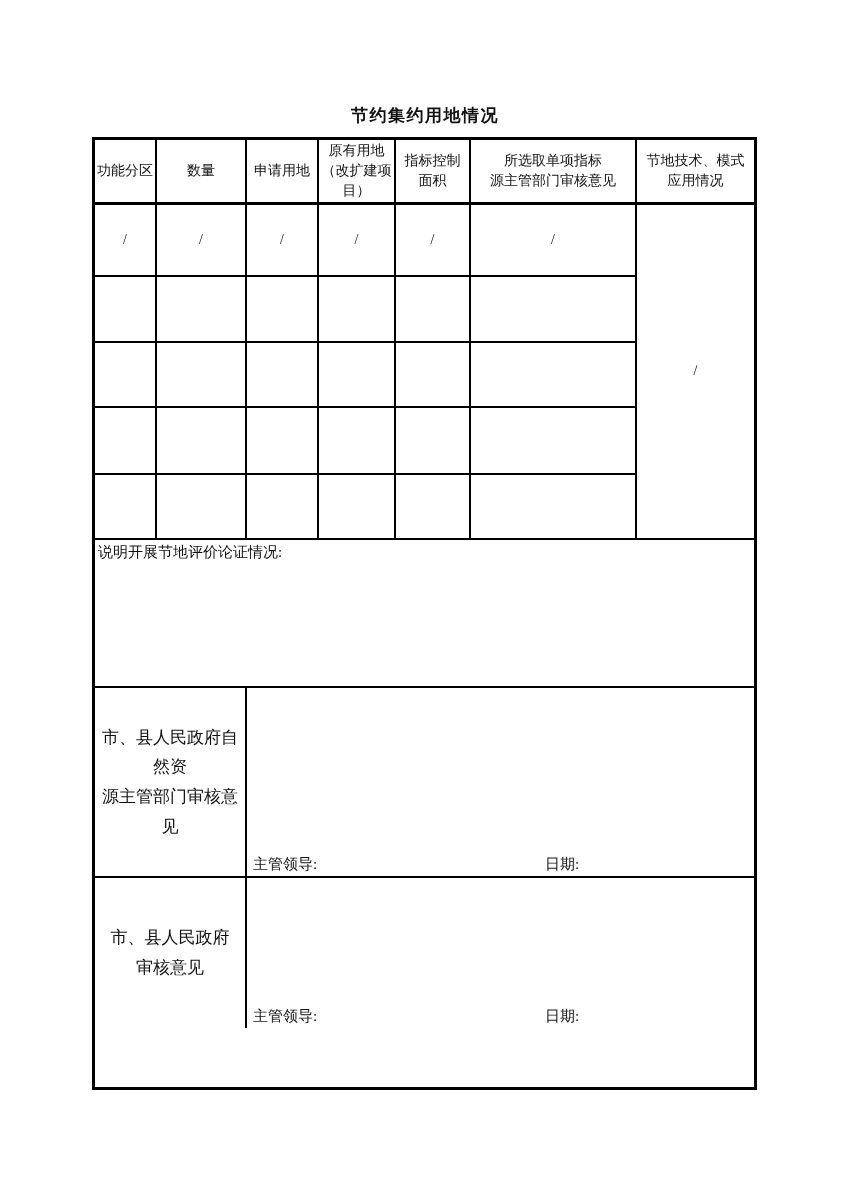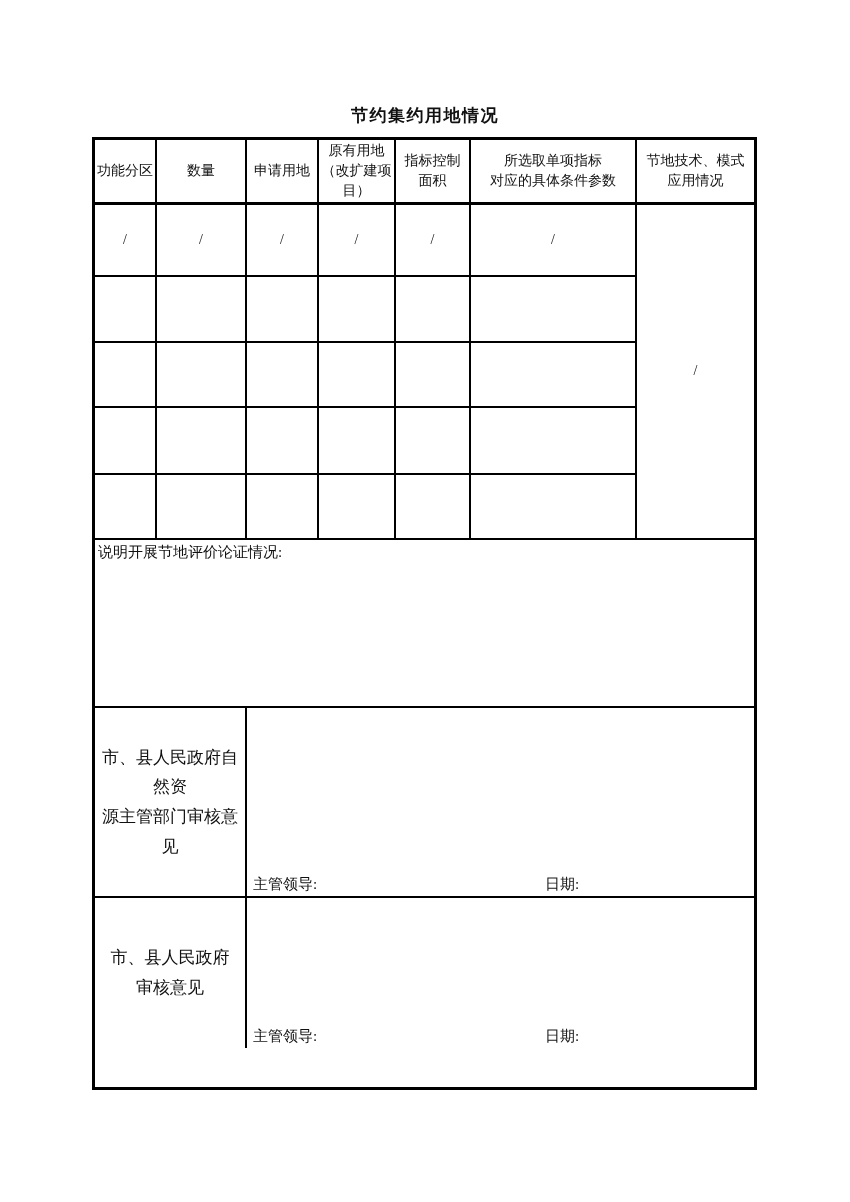--- a/index.html
+++ b/index.html
@@ -53,21 +53,21 @@
   .grid .c.hdr{border-bottom:3px solid #000;}
   .grid .merged{
     grid-column:7;
     grid-row:2 / 7;
     border-right:none;
   }
   .slash{font-size:15px;}
   
   .note{
     box-sizing:border-box;
-    height:168px;
+    height:148px;
     border-bottom:2px solid #000;
     font-size:15px;
     padding:3px 4px 0 3px;
     text-align:left;
   }
   
   .review{
     box-sizing:border-box;
     display:flex;
   }
@@ -114,21 +114,21 @@
     <div class="grid">
       <div class="c hdr">功能分区</div>
       <div class="c hdr">数量</div>
       <div class="c hdr">申请用地</div>
       <div class="c hdr">原有用地
 （改扩建项
 目）</div>
       <div class="c hdr">指标控制
 面积</div>
       <div class="c hdr">所选取单项指标
-对应的具体条件参数</div>
+源主管部门审核意见</div>
       <div class="c hdr lastcol">节地技术、模式
 应用情况</div>
 
       <div class="c merged slash">/</div>
 
       <div class="c slash">/</div>
       <div class="c slash">/</div>
       <div class="c slash">/</div>
       <div class="c slash">/</div>
       <div class="c slash">/</div>

